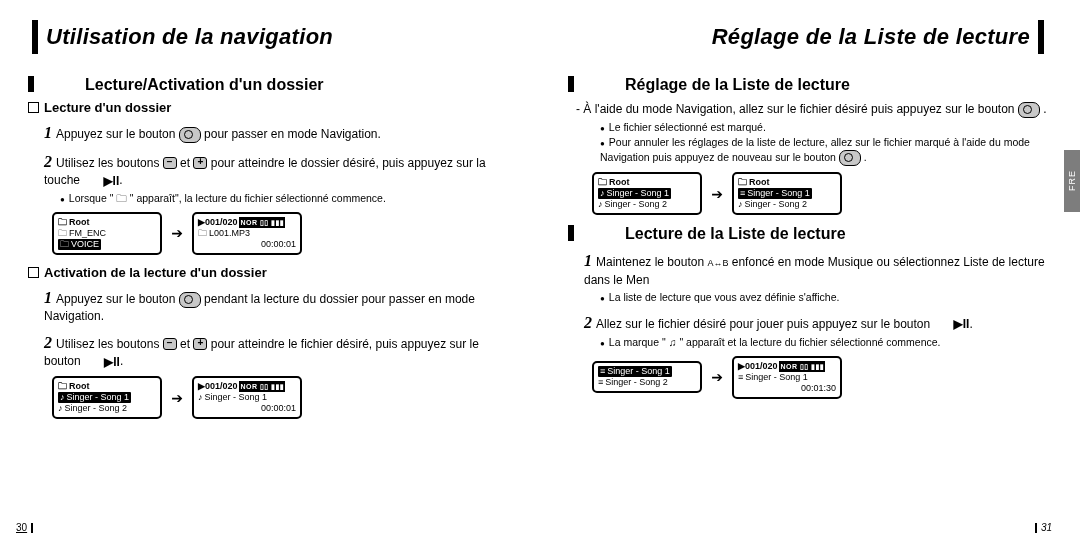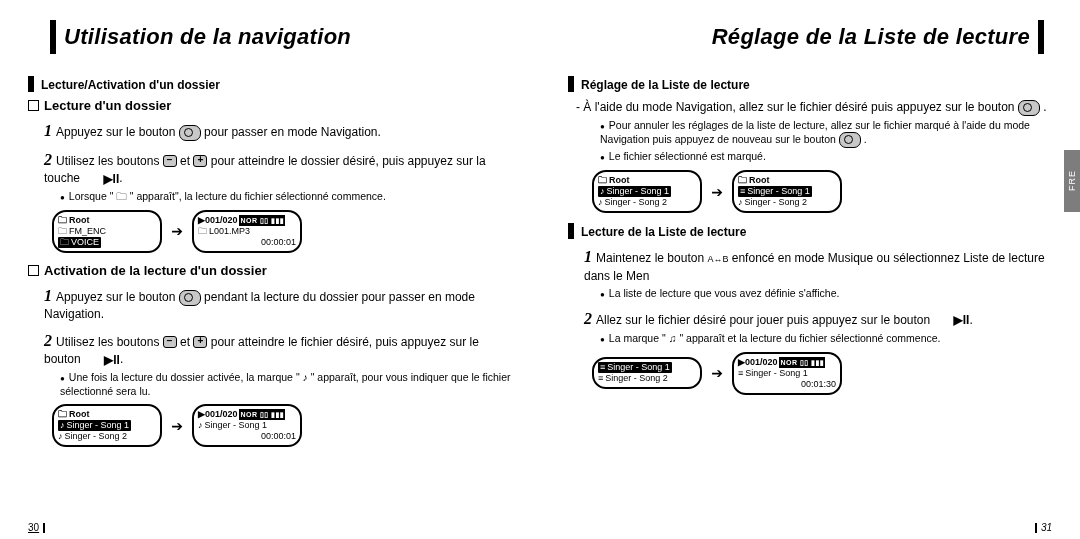--- a/index.html
+++ b/index.html
@@ -1,53 +1,53 @@
 <!DOCTYPE html>
 <html><head>
 <meta charset="utf-8">
 <style>
   html,body{margin:0;padding:0;background:#fff;font-family:Arial,Helvetica,sans-serif;color:#000;}
   .page{width:1080px;height:539px;position:relative;box-sizing:border-box;}
   .spread{display:flex;width:100%;height:100%;}
   .leaf{flex:1;position:relative;box-sizing:border-box;padding:30px 28px 10px 28px;}
   .hdr{position:absolute;top:20px;height:34px;display:flex;align-items:center;}
-  .hdr-l{left:42px;}
+  .hdr-l{left:24px;}
   .hdr-r{right:28px;}
   .hdr .bar{width:6px;height:34px;background:#000;margin:0 8px;}
   .hdr .title{font-size:22px;font-weight:bold;font-style:italic;letter-spacing:.3px;}
   .content{position:absolute;top:76px;left:28px;right:28px;bottom:24px;font-size:12px;}
   .sect{margin-bottom:10px;}
-  .h2{font-size:12px;font-weight:bold;margin:0 0 6px 0;display:flex;align-items:flex-end;}
+  .h2{font-size:16px;font-weight:bold;margin:0 0 6px 0;display:flex;align-items:flex-start;gap:44px;}
   .h2 .pre{display:inline-block;width:6px;height:16px;background:#000;margin-right:7px;}
   .h3{font-size:13px;font-weight:bold;margin:4px 0 4px 0;}
   .h3 .sq{display:inline-block;width:9px;height:9px;border:1px solid #000;margin-right:5px;position:relative;top:1px;}
   .step{margin:7px 0 3px 16px;line-height:1.35;}
   .step .n{font-family:'Times New Roman',serif;font-style:italic;font-weight:bold;font-size:16px;margin-right:4px;}
   .note{margin:2px 0 2px 32px;font-size:10.5px;line-height:1.3;}
   .note::before{content:'●';font-size:8px;margin-right:4px;}
   .ico{display:inline-block;vertical-align:middle;}
   .ico.nav{width:20px;height:14px;border:1px solid #000;border-radius:7px;background:#c8c8c8;position:relative;}
   .ico.nav::after{content:'';position:absolute;left:4px;top:2px;width:9px;height:9px;border:1px solid #000;border-radius:50%;box-sizing:border-box;}
   .ico.minus,.ico.plus{width:12px;height:10px;border:1px solid #000;border-radius:3px;background:#c8c8c8;text-align:center;line-height:8px;font-size:10px;font-weight:bold;}
   .ico.playpause{font-weight:bold;padding-left:20px;}
   .ico.ab{font-family:Arial;font-size:9px;font-weight:normal;border:0;}
   .lcd-row{display:flex;align-items:center;margin:6px 0 8px 24px;}
-  .lcd{border:2px solid #000;border-radius:14px;background:#fff;padding:3px 4px;font-family:Arial,sans-serif;font-size:9px;width:110px;box-sizing:border-box;}
+  .lcd{border:2px solid #000;border-radius:5px;background:#fff;padding:3px 4px;font-family:Arial,sans-serif;font-size:9px;width:110px;box-sizing:border-box;}
   .lcd .row{display:flex;align-items:center;line-height:11px;}
   .lcd .hdr-row{font-weight:bold;}
   .lcd .sel{background:#000;color:#fff;padding:0 2px;border-radius:1px;}
   .lcd .fld::before{content:'🗀';font-size:9px;margin-right:2px;}
   .lcd .sng::before{content:'♪';font-size:9px;margin-right:2px;}
   .lcd .pl::before{content:'≡';font-size:9px;margin-right:2px;}
   .lcd .icons{font-size:7px;letter-spacing:.5px;background:#000;color:#fff;padding:0 1px;margin-left:2px;}
   .lcd .right{margin-left:auto;}
   .arrow-between{width:18px;height:18px;margin:0 6px;display:flex;align-items:center;justify-content:center;font-size:14px;}
   .side-tab{position:absolute;right:0;top:150px;width:16px;height:62px;background:#7d7d7d;color:#fff;writing-mode:vertical-rl;transform:rotate(180deg);text-align:center;font-size:9px;letter-spacing:1px;line-height:16px;}
   .pagenum{position:absolute;bottom:6px;font-size:10px;}
-  .pagenum.l{left:28px;text-decoration:underline;}
+  .pagenum.l{left:16px;text-decoration:underline;}
   .pagenum.r{right:28px;font-style:italic;}
   .pagenum .b{display:inline-block;width:2px;height:10px;background:#000;vertical-align:middle;margin:0 4px;}
 </style>
 </head>
 <body>
 
 <div class="page">
   <div class="spread">
 
     <div class="leaf">
@@ -92,21 +92,20 @@
                   <span class="right">00:00:01</span>
                 </div>
             </div>
           </div>
         </div>
 
         <div class="sect">
           <div class="h3"><span class="sq"></span><span>Activation de la lecture d'un dossier</span></div>
           <div class="step"><span class="n">1</span><span>Appuyez sur le bouton </span><span class="ico nav"></span><span> pendant la lecture du dossier pour passer en mode Navigation.</span></div>
           <div class="step"><span class="n">2</span><span>Utilisez les boutons </span><span class="ico minus">−</span><span> et </span><span class="ico plus">+</span><span> pour atteindre le fichier désiré, puis appuyez sur le bouton </span><span class="ico playpause">▶II</span><span>.</span></div>
-          <div class="note"><span>Une fois la lecture du dossier activée, la marque " ♪ " apparaît, pour vous indiquer que le fichier sélectionné sera lu.</span></div>
           <div class="lcd-row">
             <div class="lcd">
               <div class="row hdr-row">
                   <span class="fld">Root</span>
                 </div>
               <div class="row">
                   <span class="sng sel">Singer - Song 1</span>
                 </div>
               <div class="row">
                   <span class="sng">Singer - Song 2</span>
@@ -138,22 +137,22 @@
         <span class="bar"></span>
       </div>
       <div class="content">
 
         <div class="sect">
           <div class="h2">
               <span class="pre"></span>
               <span>Réglage de la Liste de lecture</span>
             </div>
           <div class="step" style="margin-left:8px"><span>- À l'aide du mode Navigation, allez sur le fichier désiré puis appuyez sur le bouton </span><span class="ico nav"></span><span> .</span></div>
+          <div class="note"><span>Le fichier sélectionné est marqué.</span></div>
           <div class="note"><span>Pour annuler les réglages de la liste de lecture, allez sur le fichier marqué à l'aide du mode Navigation puis appuyez de nouveau sur le bouton </span><span class="ico nav"></span><span> .</span></div>
-          <div class="note"><span>Le fichier sélectionné est marqué.</span></div>
           <div class="lcd-row">
             <div class="lcd">
               <div class="row hdr-row">
                   <span class="fld">Root</span>
                 </div>
               <div class="row">
                   <span class="sng sel">Singer - Song 1</span>
                 </div>
               <div class="row">
                   <span class="sng">Singer - Song 2</span>

